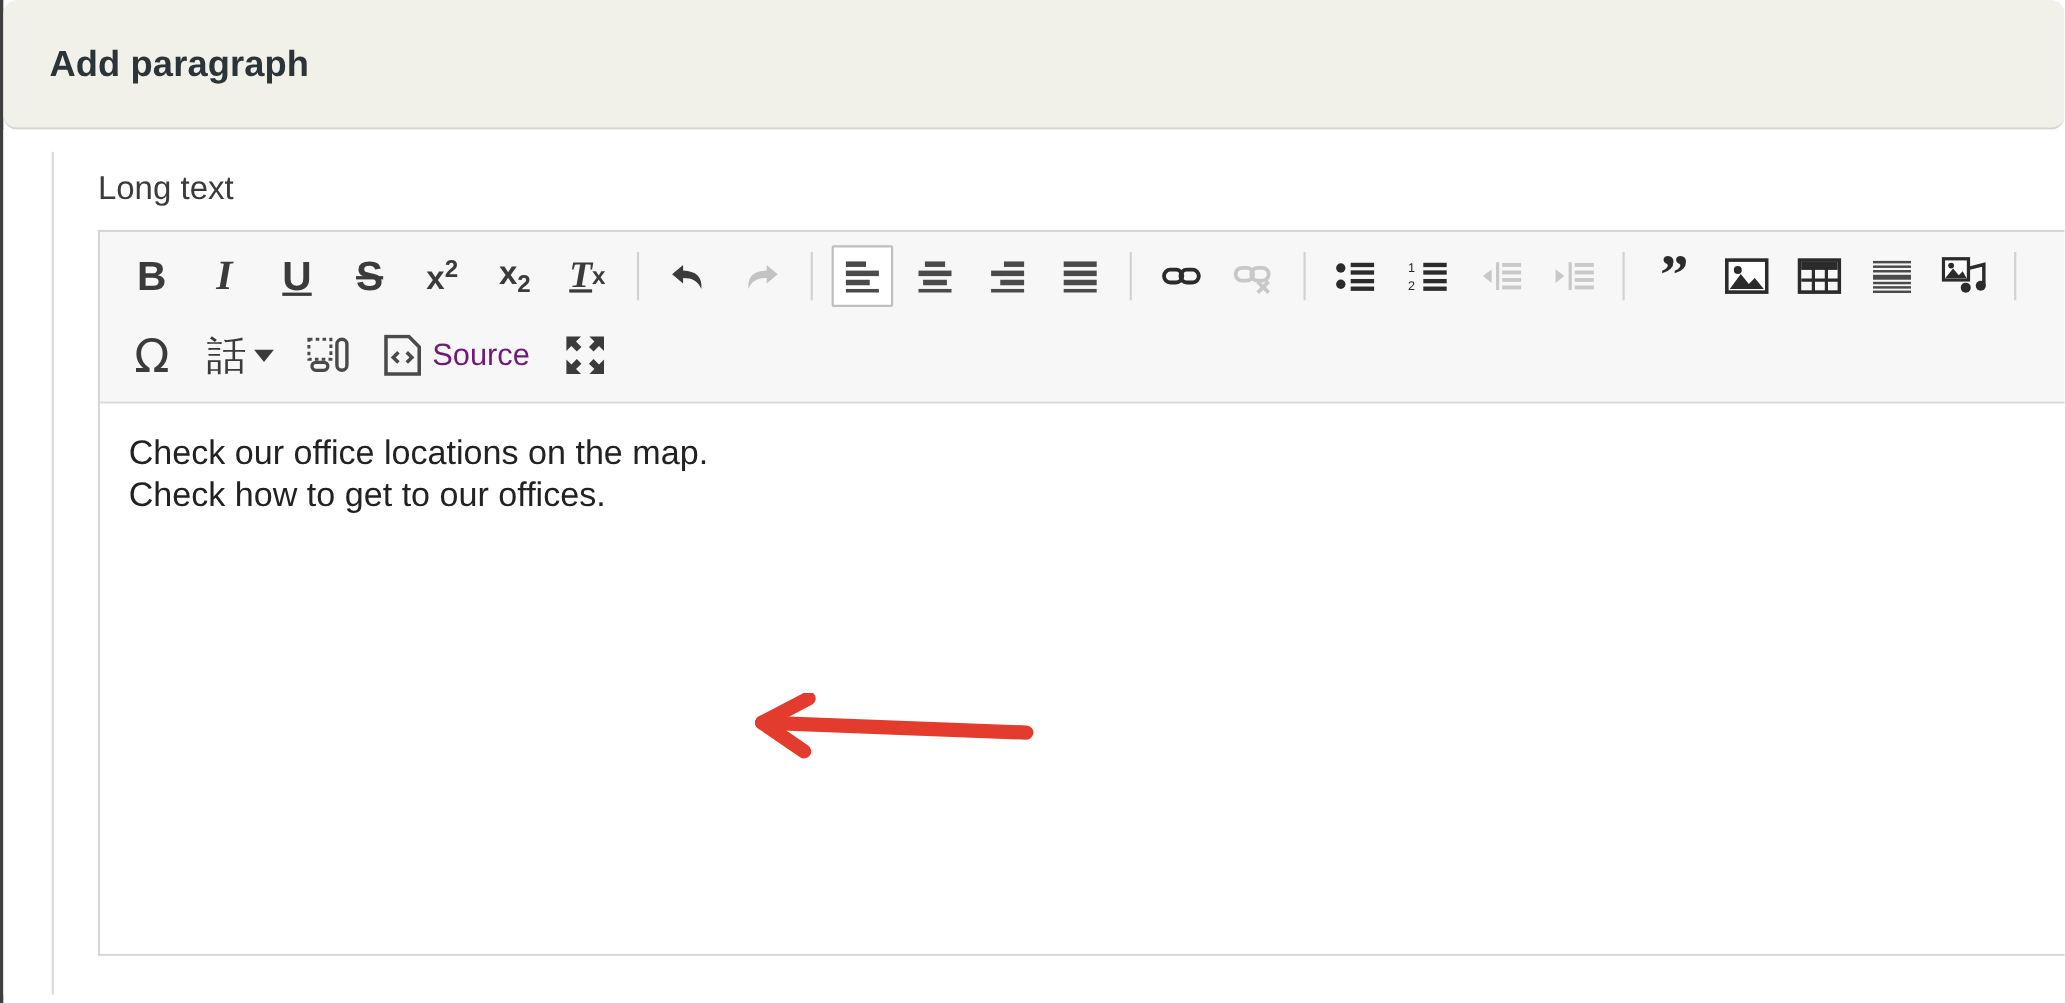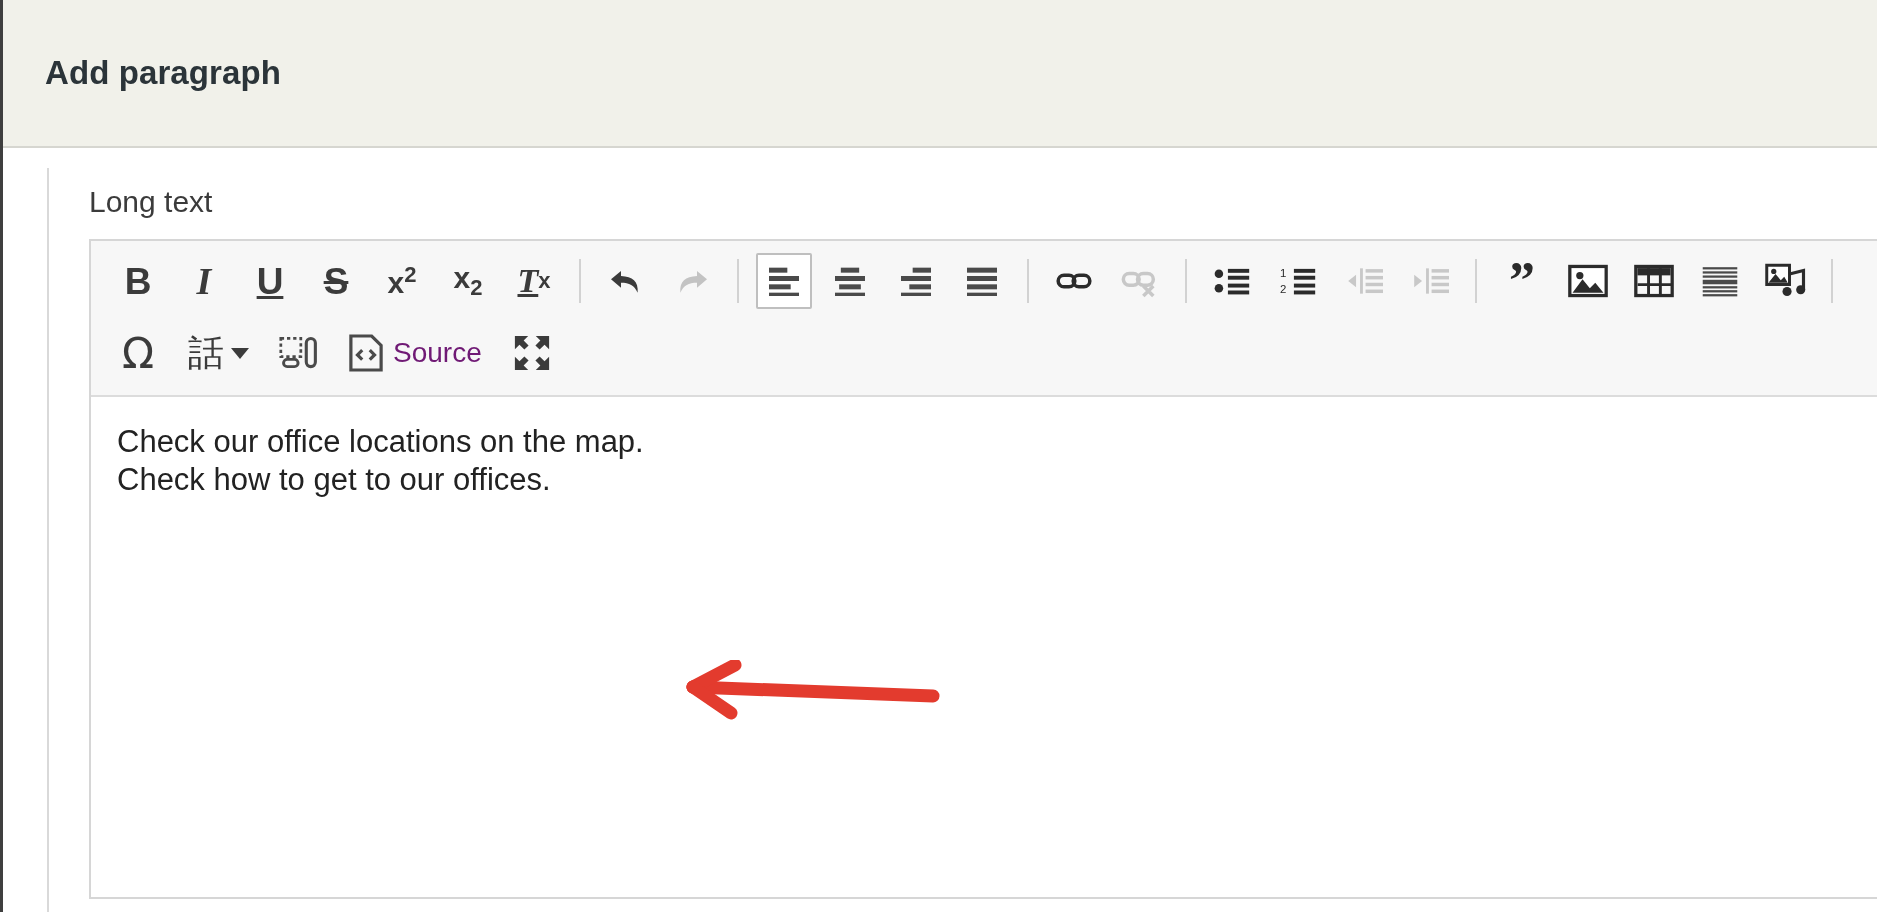--- a/index.html
+++ b/index.html
@@ -15,26 +15,27 @@
     position: relative;
     width: 1877px;
     height: 912px;
     background: #ffffff;
     border-left: 3px solid #3f3f3f;
     overflow: hidden;
   }
 
   
   .dialog-header {
-    height: 148px;
+    height: 118px;
     background: #f1f1ea;
     border-bottom: 2px solid #d6d6d0;
     display: flex;
     align-items: center;
     padding-left: 42px;
+    border-radius: 13px;
   }
   .dialog-title {
     font-size: 33px;
     font-weight: bold;
     color: #2b3439;
     letter-spacing: .1px;
   }
 
   
   .dialog-body {

